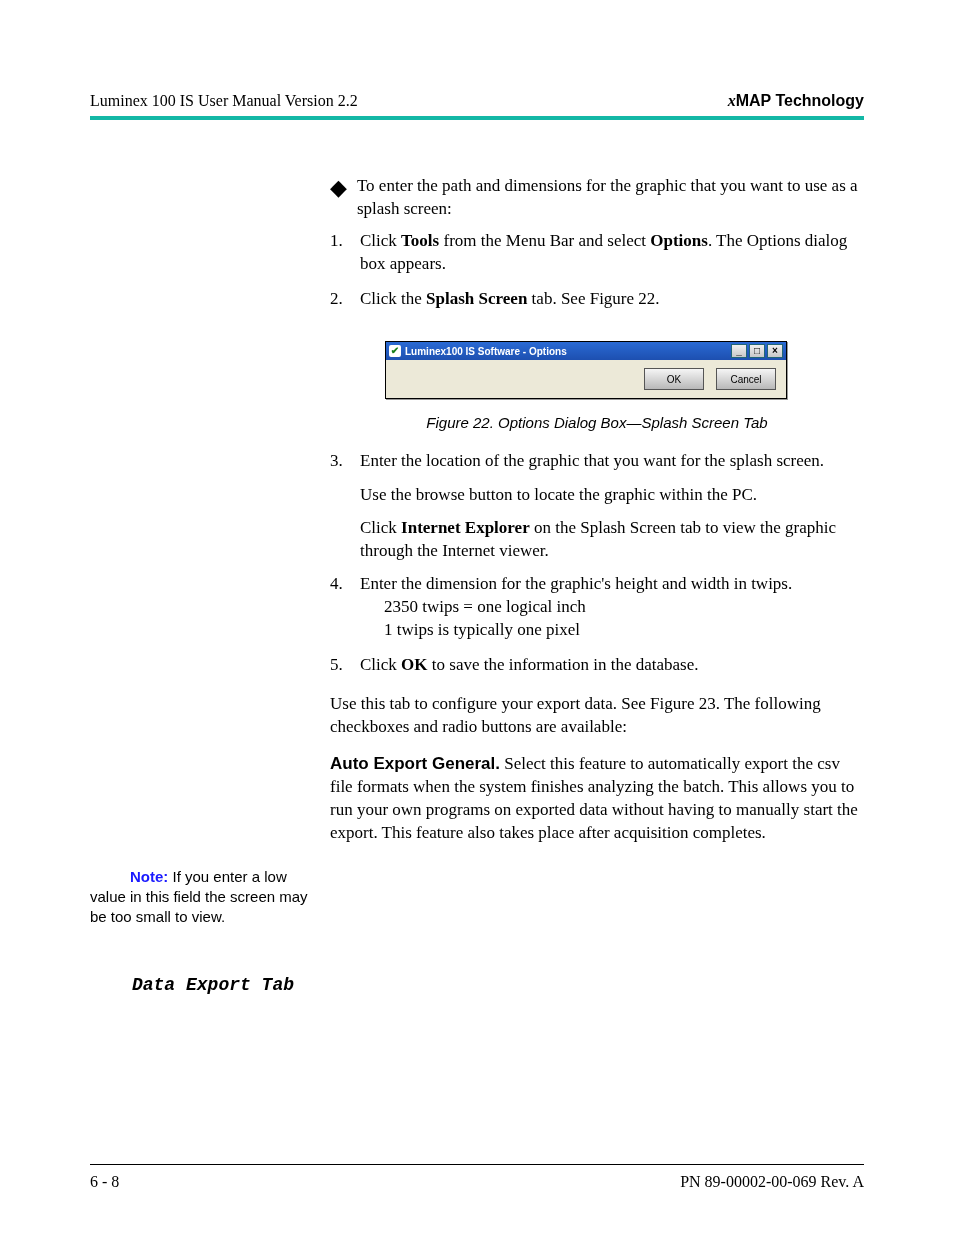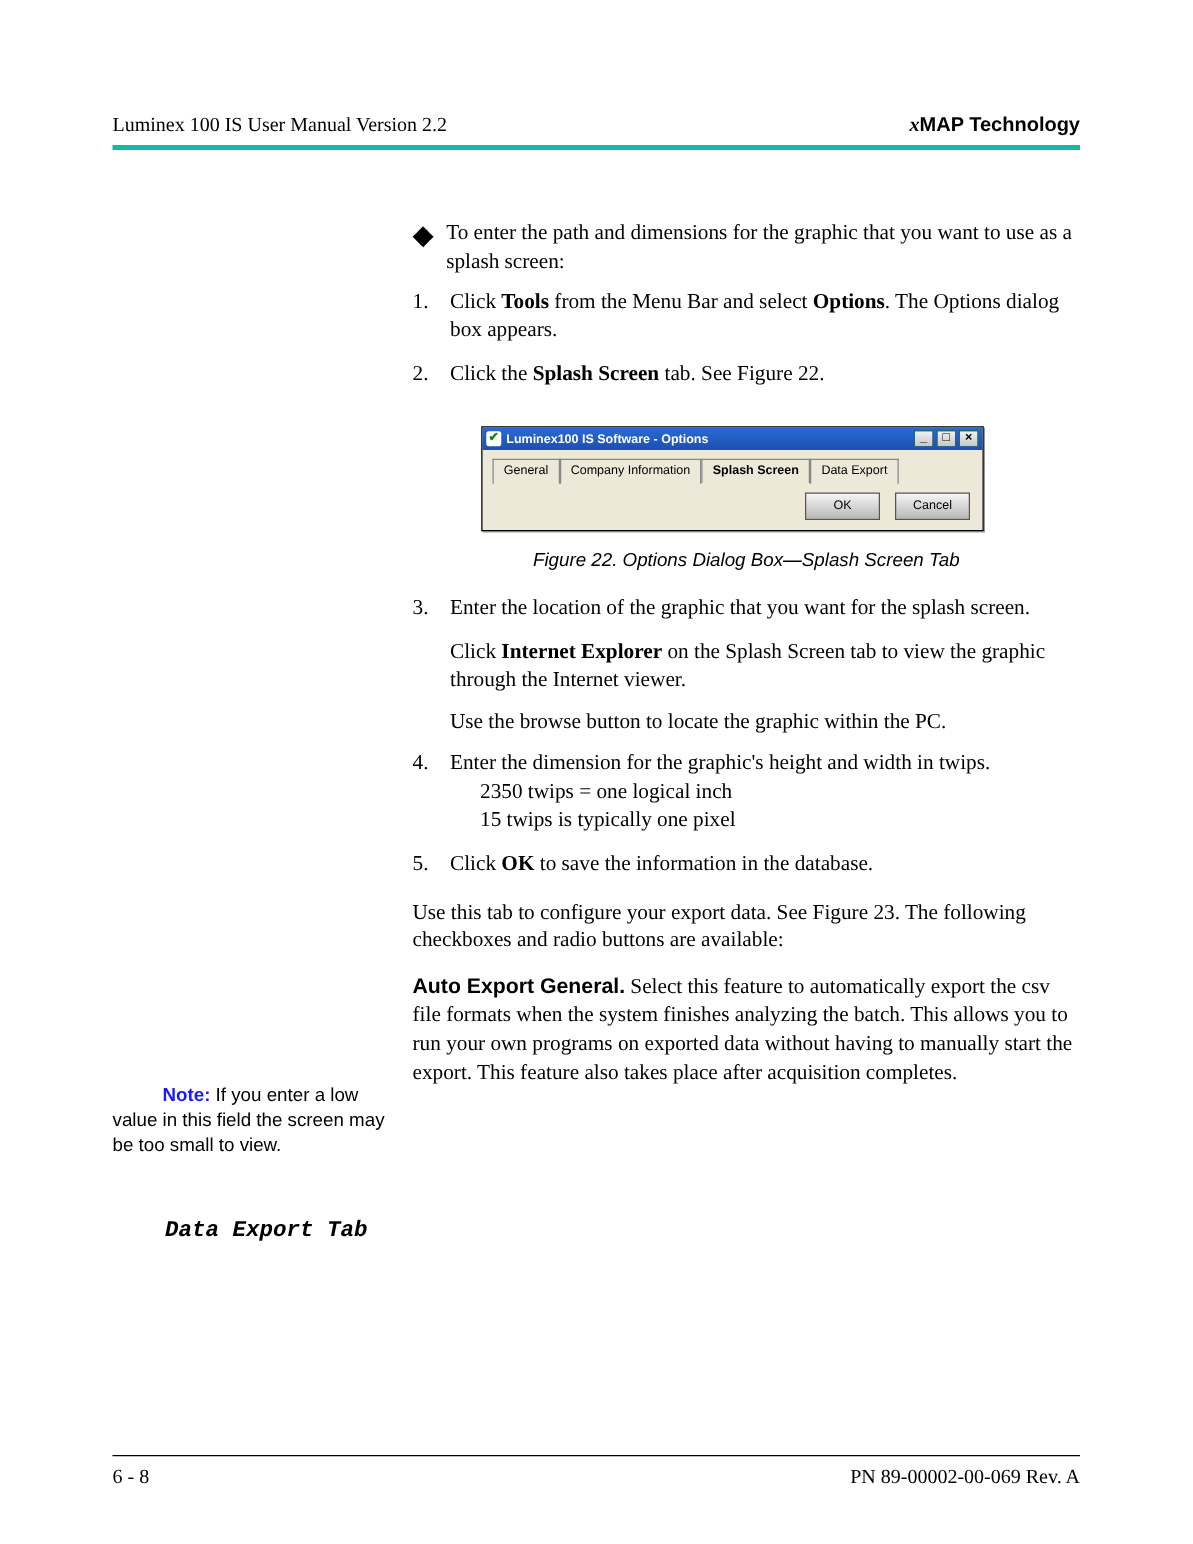--- a/index.html
+++ b/index.html
@@ -192,53 +192,47 @@
           <div class="win-btn">
               <span>_</span>
             </div>
           <div class="win-btn">
               <span>□</span>
             </div>
           <div class="win-btn">
               <span>×</span>
             </div>
         </div>
-        <div class="tabs">
-          <div class="tab">General</div>
-          <div class="tab">Company Information</div>
-          <div class="tab active">Splash Screen</div>
-          <div class="tab">Data Export</div>
-        </div>
         <div class="btn-bar">
           <div class="btn">
               <span>OK</span>
             </div>
           <div class="btn">
               <span>Cancel</span>
             </div>
         </div>
       </div>
 
       <div class="caption">Figure 22.  Options Dialog Box—Splash Screen Tab</div>
 
       <div class="list-row">
         <div class="list-num">3.</div>
         <div class="list-body">Enter the location of the graphic that you want for the splash screen.</div>
       </div>
+      <div class="indent">Use the browse button to locate the graphic within the PC.</div>
       <div class="indent">
         <span>Click </span><b>Internet Explorer</b><span> on the Splash Screen tab to view the graphic through the Internet viewer.</span>
       </div>
-      <div class="indent">Use the browse button to locate the graphic within the PC.</div>
 
       <div class="list-row">
         <div class="list-num">4.</div>
         <div class="list-body">
           <div>Enter the dimension for the graphic's height and width in twips.</div>
           <div style="margin-left:24px;">2350 twips = one logical inch</div>
-          <div style="margin-left:24px;">15 twips is typically one pixel</div>
+          <div style="margin-left:24px;">1 twips is typically one pixel</div>
         </div>
       </div>
 
       <div class="list-row" style="margin-bottom:16px;">
         <div class="list-num">5.</div>
         <div class="list-body">
           <span>Click </span><b>OK</b><span> to save the information in the database.</span>
         </div>
       </div>
 

